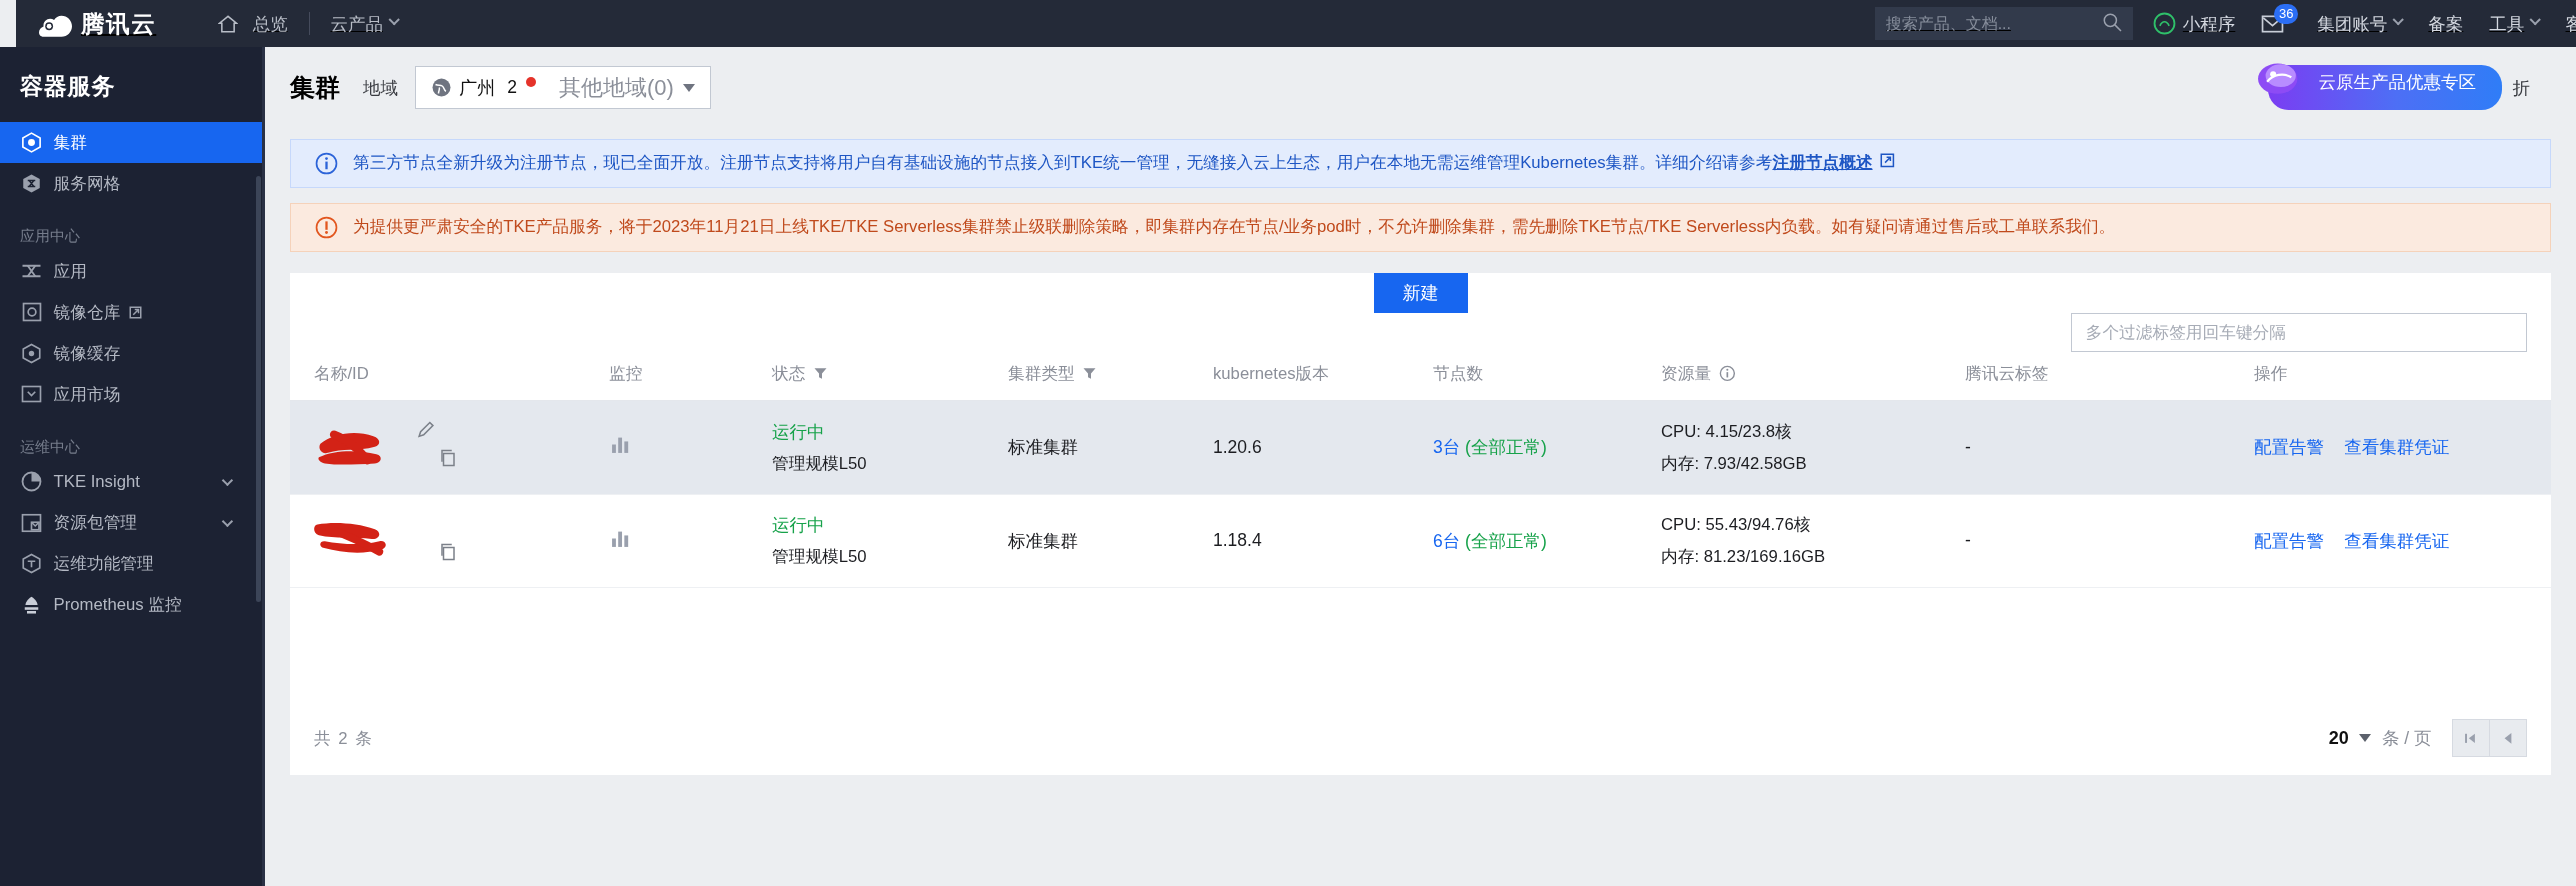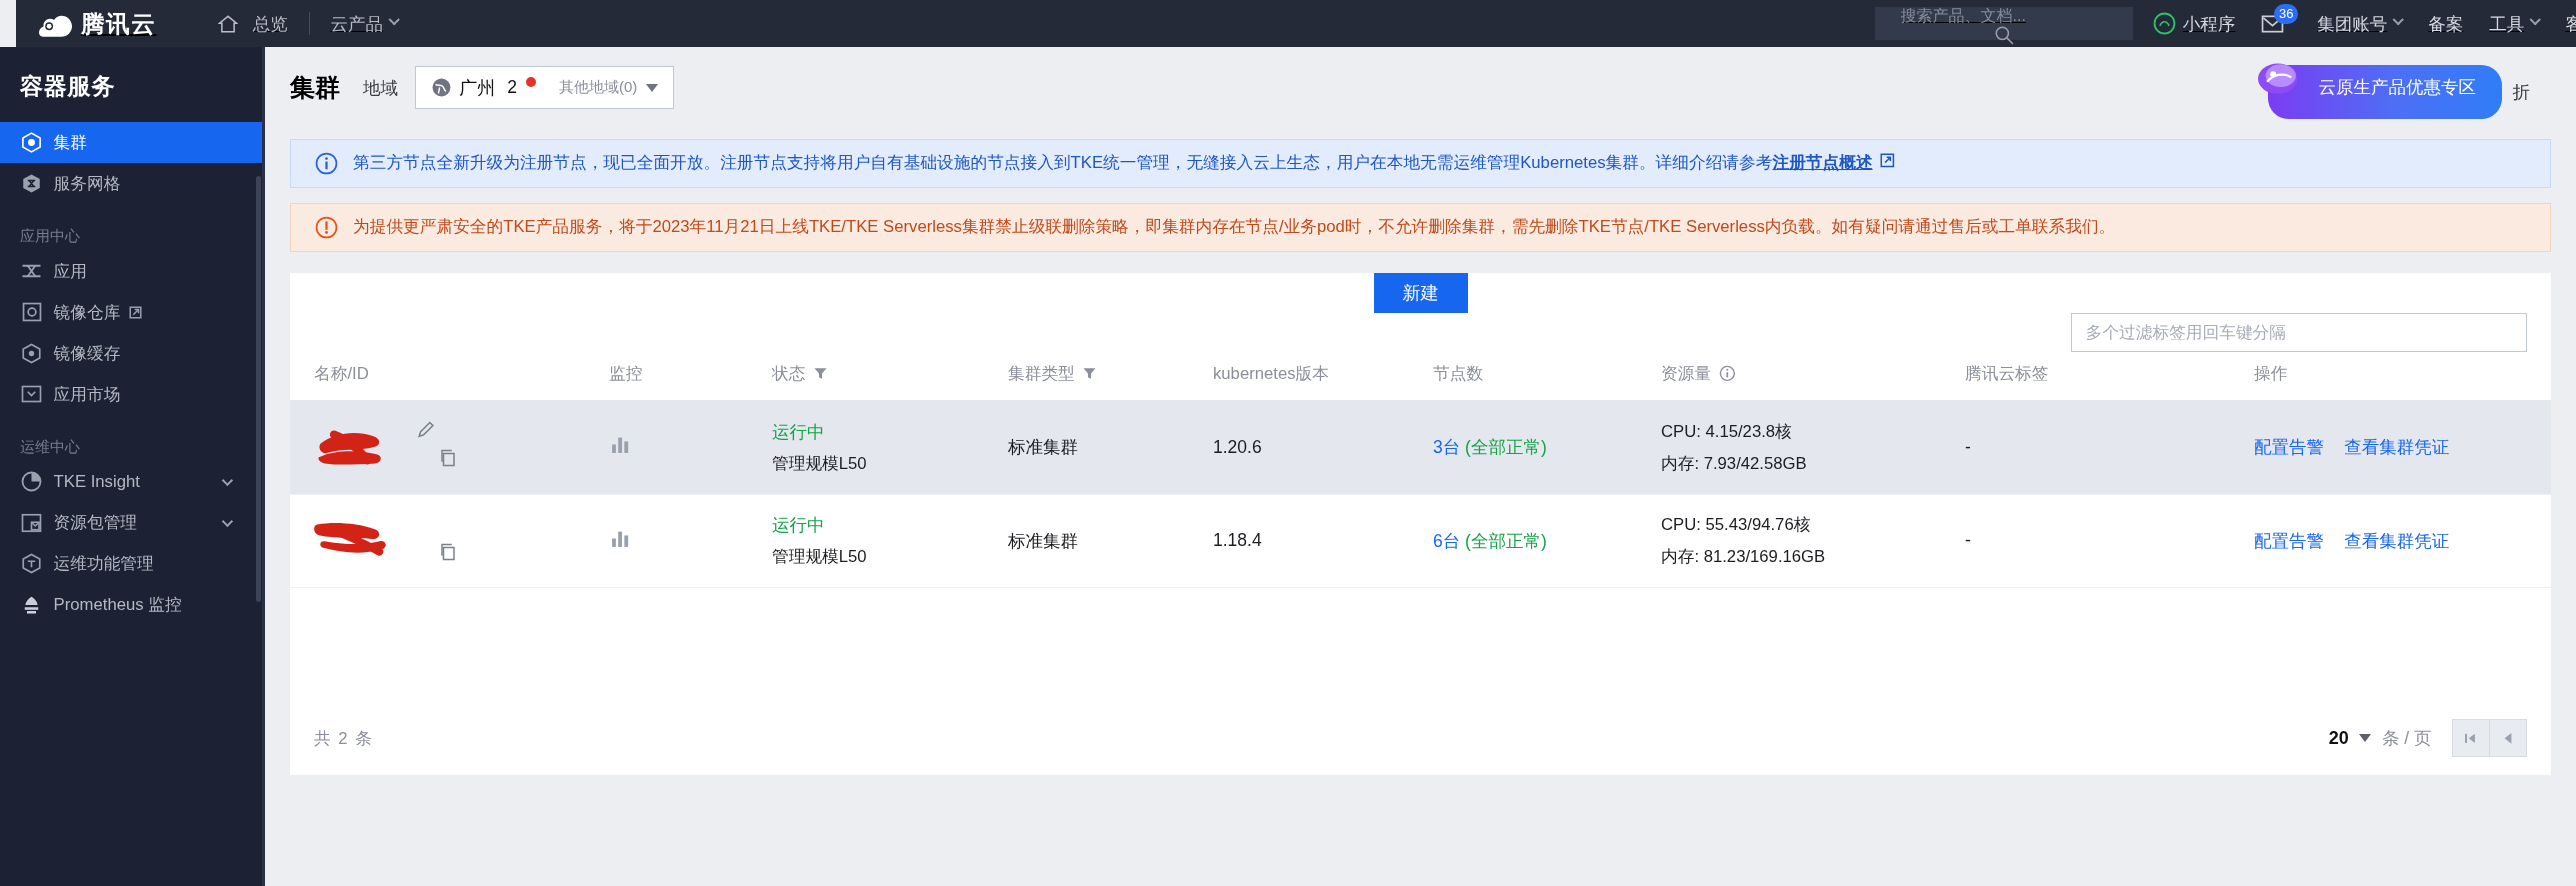--- a/index.html
+++ b/index.html
@@ -32,21 +32,20 @@
     display:inline-block; width: 8.4px; height: 8.4px; margin-left: 6.8px;
     border-right: 2.3px solid #9aa0ad; border-bottom: 2.3px solid #9aa0ad;
     transform: rotate(45deg) translate(-2.3px,-2.3px);
   }
 
   #nav-right { margin-left: auto; display: flex; align-items: center; height: 47px; }
   #searchbox {
     width: 258px; height: 33px; background: #323a4b;
     display: flex; align-items: center; padding: 0 10.6px;
     margin-right: 20px;
-    flex-direction: column;
   }
   #searchbox input {
     flex: 1; background: transparent; border: none; outline: none;
     color: #c5c9d2; font-size: 16px;
     font-family: "Liberation Sans", sans-serif;
   }
   #searchbox input::placeholder { color: #868d9b; }
   .nav-right-item {
     color: #d4d8e0; font-size: 17.5px; display: flex; align-items: center;
     margin-right: 26px; cursor: pointer; white-space: nowrap; position: relative;
@@ -107,21 +106,21 @@
   #page-title { font-size: 25px; font-weight: 700; color: #000; }
   #region-label { font-size: 17.5px; color: #3a3c42; margin-left: 23px; }
   #region-box {
     margin-left: 16.7px; height: 43px; border: 0.8px solid #c2c8d2;
     background: #fff; display: flex; align-items: center; padding: 0 15px;
   }
   #region-current { display: flex; align-items: center; font-size: 18px; color: #111; }
   #region-current .globe { margin-right: 7.6px; display:inline-flex; }
   #region-count { margin-left: 12px; font-size: 17.5px; color: #111; }
   .red-dot { width: 10px; height: 10px; border-radius: 50%; background: #e5332a; margin-left: 9px; margin-bottom: 12px; }
-  #region-other { margin-left: 23px; font-size: 15px; color: #8b8f99; display: flex; align-items: center; }
+  #region-other { margin-left: 23px; font-size: 22px; color: #8b8f99; display: flex; align-items: center; }
   #region-other .tri {
     width: 0; height: 0; margin-left: 9px;
     border-left: 6.8px solid transparent; border-right: 6.8px solid transparent;
     border-top: 8.4px solid #6f7480;
   }
 
   
   .banner {
     margin: 0 25px 0 25px; display: flex; align-items: center;
     padding: 0 24px; font-size: 16.7px; line-height: 1.4;
@@ -206,21 +205,21 @@
     width: 38px; height: 38px; border: 0.8px solid #d6dae1; background: #e8ebef;
     display: flex; align-items: center; justify-content: center;
     margin-left: -0.8px; cursor: pointer;
   }
   
   #promo {
     position: absolute; top: 18px; right: 46px;
     display: flex; align-items: center; cursor: pointer;
   }
   #promo-pill {
-    height: 54px; border-radius: 20.5px;
+    height: 45px; border-radius: 20.5px;
     background: linear-gradient(90deg,#7b3df2 0%,#4d6ff5 55%,#2f7df7 100%);
     display: flex; align-items: center; padding: 0 26px 11px 50px;
     color: #fff; font-size: 17.5px; position: relative;
   }
   #promo-badge {
     position: absolute; left: -13.7px; top: -9px;
     width: 59px; height: 53px;
   }
   #promo-tail { color:#3a3c42; font-size: 17.5px; margin-left: 10.6px; }
 </style>

